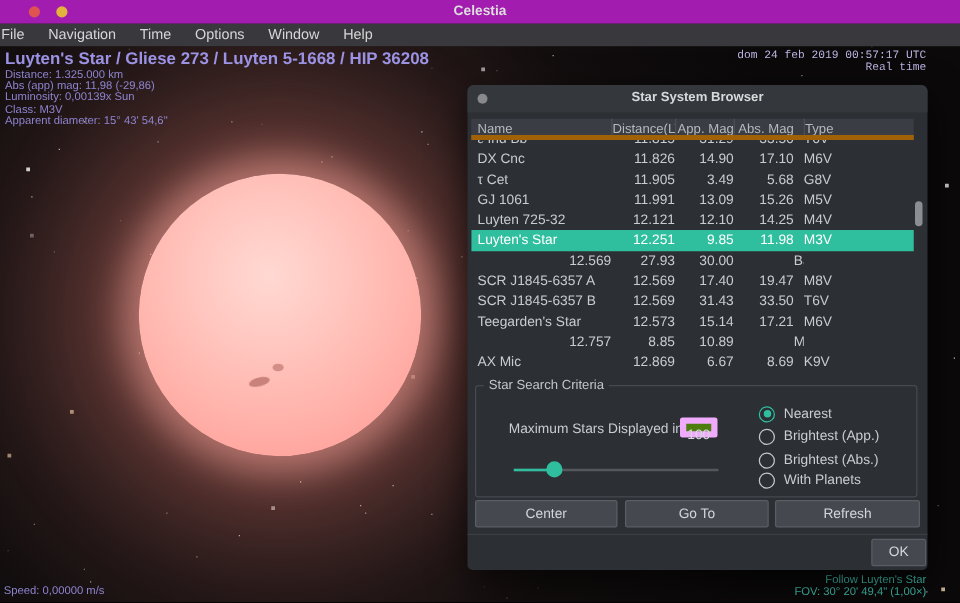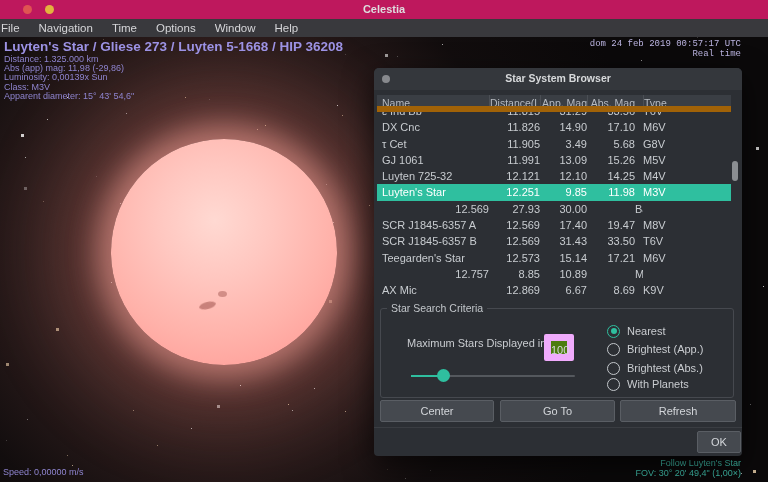--- a/index.html
+++ b/index.html
@@ -3,21 +3,21 @@
 <meta charset="utf-8">
 <style>
   * { margin:0; padding:0; box-sizing:border-box; }
   html,body { background:#000; }
   .screen {
     position:relative; width:768px; height:482px; overflow:hidden;
     font-family:"Liberation Sans", sans-serif; background:#0b090a;
     -webkit-font-smoothing:antialiased;
   }
   
-  .titlebar { position:absolute; left:0; top:0; width:768px; height:19px; background:#be185d; z-index:40; }
+  .titlebar { position:absolute; left:0; top:0; width:768px; height:19px; background:#a21caf; z-index:40; }
   .traffic { position:absolute; top:5px; width:9px; height:9px; border-radius:50%; }
   .traffic.red { left:23px; background:#df5452; }
   .traffic.yellow { left:45px; background:#e3b33e; }
   .win-title { position:absolute; left:0; top:3px; width:100%; text-align:center; font-size:11px; font-weight:600; color:#dededf; }
   .menubar { position:absolute; left:0; top:19px; width:768px; height:18px; background:#39393d; z-index:40;
              display:flex; align-items:center; padding-left:1px; gap:19px; }
   .menu-item { font-size:11.5px; color:#d6d6d9; cursor:default; }
   
   .space { position:absolute; left:0; top:37px; width:768px; height:445px;
     background: radial-gradient(circle 430px at 224px 215px,
@@ -43,40 +43,40 @@
   .hud-follow div { font-size:9px; line-height:10px; color:#41c0ad; }
   
   .dialog { position:absolute; left:374px; top:68px; width:368px; height:388px; background:#2c2f34;
     border-radius:5px 5px 4px 4px; box-shadow:0 10px 30px rgba(0,0,0,0.65); z-index:30;padding-left:37px; }
   .dlg-titlebar { position:absolute; left:0; top:0; width:100%; height:22px; background:#34373c; border-radius:5px 5px 0 0; }
   .dlg-close { position:absolute; left:8px; top:7px; width:8px; height:8px; border-radius:50%; background:#87898d; }
   .dlg-title { position:absolute; left:0; top:4px; width:100%; text-align:center; font-size:10.5px; font-weight:600; color:#d7d9db; }
   
   .table-wrap { position:absolute; left:3px; top:27px; width:362px; height:208px; }
   .thead, .trow { display:grid; grid-template-columns:112px 51px 47px 48px 8px 1fr; width:354px; }
-  .thead { height:17px; background:#3a3e44; border-bottom:6px solid #a16207; }
+  .thead { height:17px; background:#3a3e44; border-bottom:4px solid #a16207; }
   .thead span { font-size:10.5px; color:#b6bac0; line-height:16px; white-space:nowrap; overflow:hidden; }
   .thead .sep { border-left:1px solid #4b4f55; }
   .tbody { position:relative; width:362px; height:191px; overflow:hidden; }
   .trow { height:16.3px; line-height:16.3px; font-size:11px; color:#c8ccd0; cursor:default; }
   .trow.partial { margin-top:-9px; }
   .trow.selected { background:#2fbf9f; color:#ffffff; }
   .trow span { white-space:nowrap; overflow:hidden; }
   .c-name { text-align:left; padding-left:5px; }
   .c-num { text-align:right; }
   .c-type { text-align:left; }
   .scroll-thumb { position:absolute; right:1px; top:66px; width:6px; height:20px; border-radius:3px; background:#8b8e92; }
   
   .groupbox { position:absolute; left:6px; top:240px; width:354px; height:90px;
     border:1px solid #46494f; border-radius:3px; }
   .groupbox-label { position:absolute; top:-7px; left:6px; background:#2c2f34; padding:0 4px;
     font-size:10.5px; color:#c2c6ca; white-space:nowrap; }
   .max-label { position:absolute; left:26px; top:28px; font-size:11px; color:#c9ccd0; white-space:nowrap; }
-  .max-value { position:absolute; left:163px; top:25px; width:30px; height:27px; line-height:18px;
-    text-align:center; font-size:11px; color:#d6d9dc; background:#4d7c0f; border:7px solid #f0abfc; border-radius:2px; }
+  .max-value { position:absolute; left:163px; top:25px; width:30px; height:16px; line-height:18px;
+    text-align:center; font-size:11px; color:#d6d9dc; background:#4d7c0f; border:5px solid #f0abfc; border-radius:2px; }
   .slider-track { position:absolute; left:30px; top:66px; width:164px; height:2px; background:#54585d; border-radius:1px; }
   .slider-fill { position:absolute; left:0; top:0; width:32px; height:2px; background:#2fbf9f; }
   .slider-handle { position:absolute; left:56px; top:60px; width:13px; height:13px; border-radius:50%; background:#2fbf9f; }
   .radio-row { position:absolute; left:226px; height:16px; display:flex; align-items:center; gap:7px; cursor:default; }
   .radio { width:13px; height:13px; border-radius:50%; border:1.5px solid #c3c7cb; position:relative; flex:0 0 auto; }
   .radio.checked { border-color:#2fbf9f; }
   .radio.checked::after { content:""; position:absolute; inset:2.5px; border-radius:50%; background:#2fbf9f; }
   .radio-label { font-size:11px; color:#c9ccd0; white-space:nowrap; }
   
   .dlg-btn { position:absolute; height:22px; background:#45494f; border:1px solid #5a5e64; border-radius:2px;

